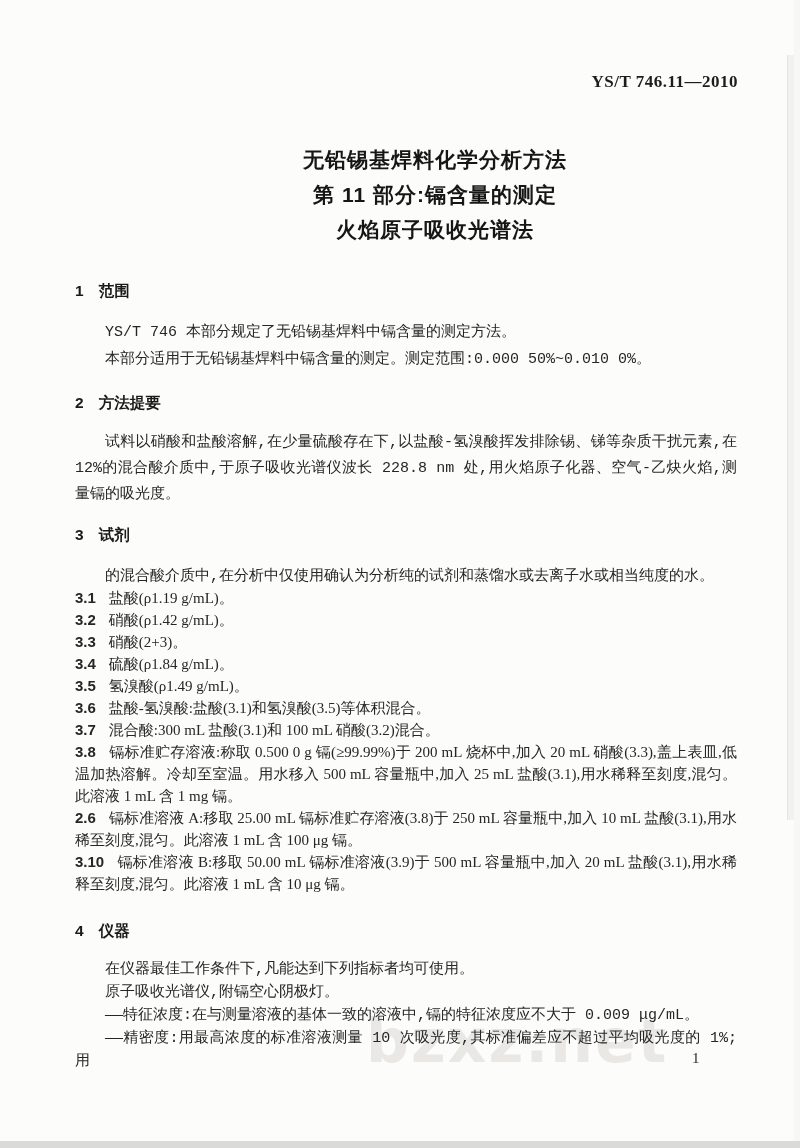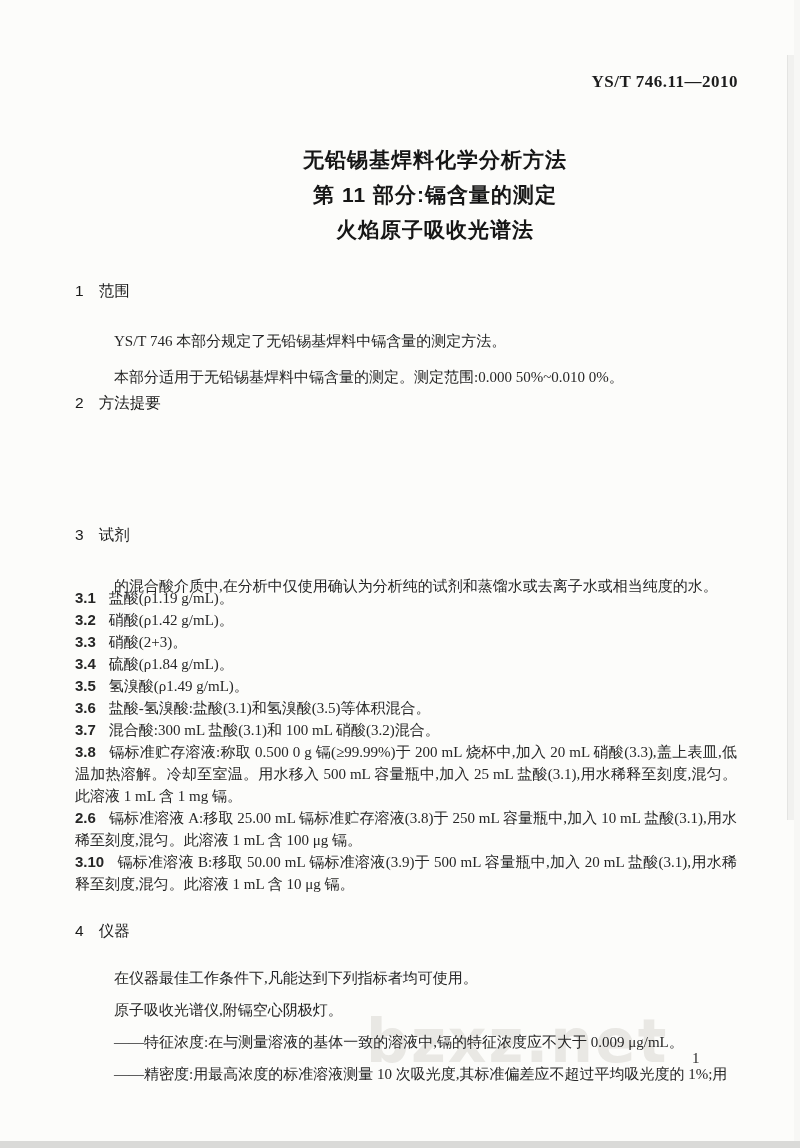--- a/index.html
+++ b/index.html
@@ -28,29 +28,29 @@
   .doc-title {
     top:142px; left:0; width:794px; text-align:center;
     font-family:"Liberation Sans",sans-serif;
     font-weight:bold; font-size:21px; line-height:35px; color:#161616;
     letter-spacing:1px;
     margin-left:38px;
   }
   .sec-heading {
     left:75px; width:662px;
     font-family:"Liberation Sans",sans-serif;
-    font-weight:normal; font-size:15.5px; color:#1a1a1a;
+    font-weight:bold; font-size:15.5px; color:#1a1a1a;
   }
   .sec-heading .sec-no { margin-right:15px; }
   .h1 { top:281px; }
   .h2 { top:393px; }
   .h3 { top:525px; }
   .h4 { top:921px; }
   .body-block { left:75px; width:662px; font-size:15px; line-height:27px; text-align:justify; }
-  .body-block p { margin:9px; text-indent:2em; }
+  .body-block p { margin:0; text-indent:2em;font-family:Liberation Mono, monospace; }
   .b1 { top:319px; }
   .b2 { top:430px; line-height:26px; }
   .b3i { top:566px; line-height:22px; }
   .items { top:587px; left:75px; width:662px; font-size:15px; line-height:22px; text-align:justify; }
   .items .item { margin:0; }
   .items .item-no {
     font-family:"Liberation Sans",sans-serif; font-weight:bold; margin-right:13px;
   }
   .b4 { top:958px; line-height:23px; }
   .page-number { left:692px; top:1050px; font-size:15px; color:#2a2a2a; }
@@ -82,20 +82,23 @@
     <span class="sec-no">1</span><span>范围</span>
   </div>
   <div class="body-block b1">
     <p>YS/T 746 本部分规定了无铅锡基焊料中镉含量的测定方法。</p>
     <p>本部分适用于无铅锡基焊料中镉含量的测定。测定范围:0.000 50%~0.010 0%。</p>
   </div>
 
   <div class="sec-heading h2">
     <span class="sec-no">2</span><span>方法提要</span>
   </div>
+  <div class="body-block b2">
+    <p>试料以硝酸和盐酸溶解,在少量硫酸存在下,以盐酸-氢溴酸挥发排除锡、锑等杂质干扰元素,在12%的混合酸介质中,于原子吸收光谱仪波长 228.8 nm 处,用火焰原子化器、空气-乙炔火焰,测量镉的吸光度。</p>
+  </div>
 
   <div class="sec-heading h3">
     <span class="sec-no">3</span><span>试剂</span>
   </div>
   <div class="body-block b3i">
     <p>的混合酸介质中,在分析中仅使用确认为分析纯的试剂和蒸馏水或去离子水或相当纯度的水。</p>
   </div>
   <div class="items">
     <div class="item"><span class="item-no">3.1</span><span>盐酸(ρ1.19 g/mL)。</span></div>
     <div class="item"><span class="item-no">3.2</span><span>硝酸(ρ1.42 g/mL)。</span></div>

